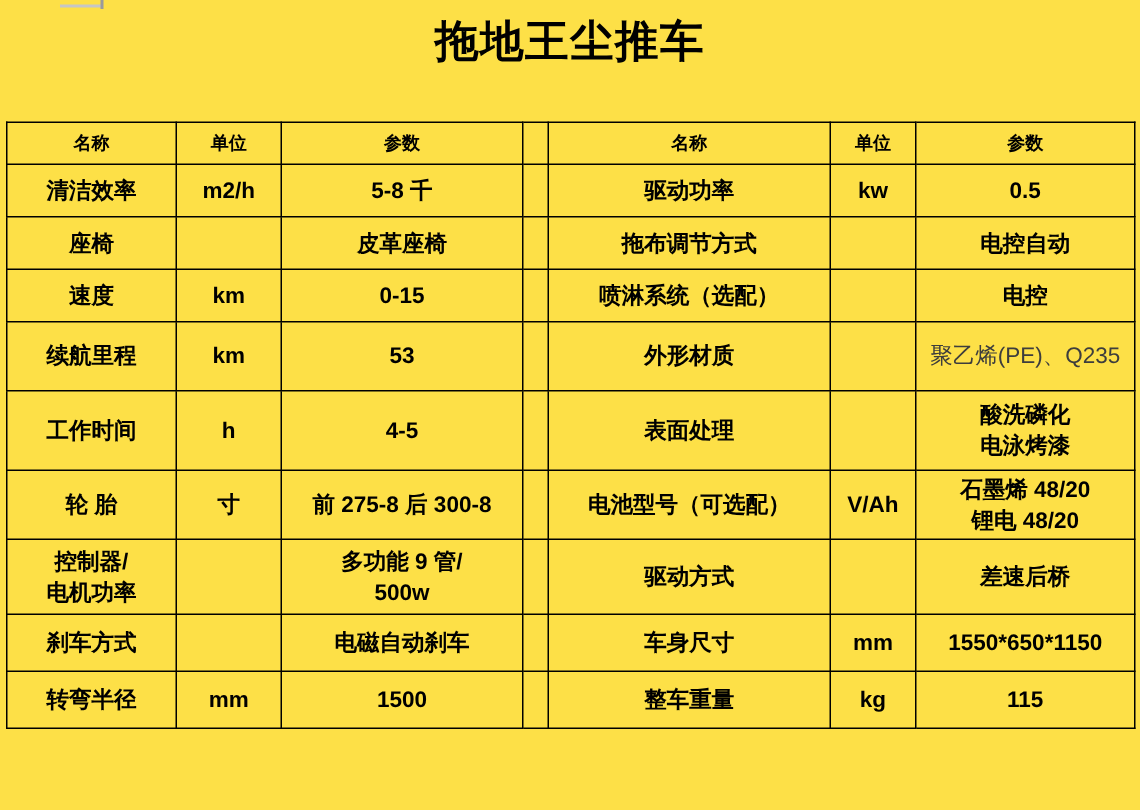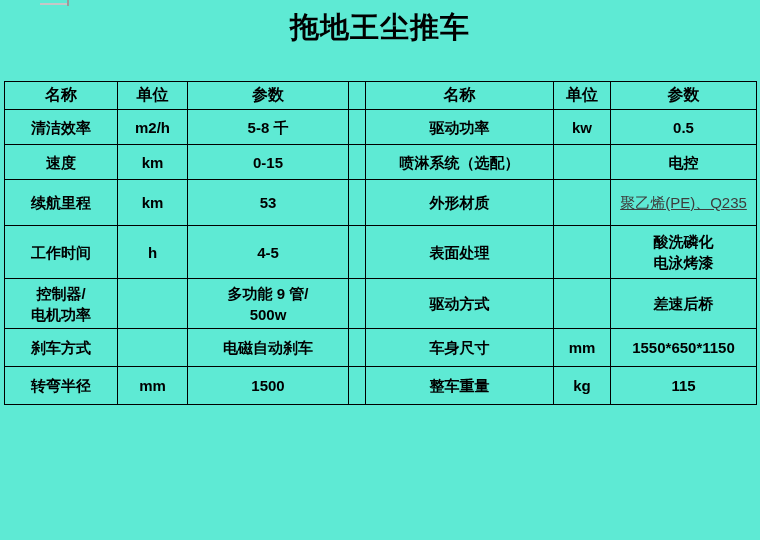--- a/index.html
+++ b/index.html
@@ -6,21 +6,21 @@
     --border-color:#000;
     --text-color:#000;
     --light-text:#3d3d3d;
     --artifact-gray:#c6c6c6;
     --artifact-dark:#9a9a9a;
   }
   html,body{margin:0;padding:0;background:#fff;}
   .page{
     position:relative;
     width:760px;height:540px;
-    background:#5eead4;
+    background:#fde047;
     font-family:"Liberation Sans","DejaVu Sans",sans-serif;
     overflow:hidden;
   }
   .crop-artifact{
     position:absolute;left:40px;top:3px;width:28px;height:2px;
     background:var(--artifact-gray);
   }
   .crop-artifact::after{
     content:"";position:absolute;right:-1px;top:-3px;width:2px;height:6px;
     background:var(--artifact-dark);
@@ -40,22 +40,22 @@
   .spec-table th,.spec-table td{
     border:1.5px solid var(--border-color);
     text-align:center;vertical-align:middle;
     font-size:15px;font-weight:bold;color:var(--text-color);
     padding:1px 2px;
     white-space:pre-line;
     line-height:1.4;
     overflow:hidden;
   }
   .spec-table thead tr{height:28px;}
-  .spec-table th{font-size:16px;}
-  .spec-table td.light{font-weight:normal;color:var(--light-text);text-decoration:underline;}
+  .spec-table th{font-size:12px;}
+  .spec-table td.light{font-weight:normal;color:var(--light-text);}
 </style>
 </head>
 <body>
 
 <div class="page">
 
   <div class="crop-artifact"></div>
 
   <h1 class="title">拖地王尘推车</h1>
 
@@ -84,20 +84,29 @@
         <tr style="height: 35px;">
       <td>清洁效率</td>
       <td>m2/h</td>
       <td>5-8 千</td>
       <td></td>
       <td>驱动功率</td>
       <td>kw</td>
       <td>0.5</td>
     </tr>
         <tr style="height: 35px;">
+      <td>座椅</td>
+      <td></td>
+      <td>皮革座椅</td>
+      <td></td>
+      <td>拖布调节方式</td>
+      <td></td>
+      <td>电控自动</td>
+    </tr>
+        <tr style="height: 35px;">
       <td>速度</td>
       <td>km</td>
       <td>0-15</td>
       <td></td>
       <td>喷淋系统（选配）</td>
       <td></td>
       <td>电控</td>
     </tr>
         <tr style="height: 46px;">
       <td>续航里程</td>
@@ -110,20 +119,30 @@
     </tr>
         <tr style="height: 53px;">
       <td>工作时间</td>
       <td>h</td>
       <td>4-5</td>
       <td></td>
       <td>表面处理</td>
       <td></td>
       <td>酸洗磷化
 电泳烤漆</td>
+    </tr>
+        <tr style="height: 46px;">
+      <td>轮 胎</td>
+      <td>寸</td>
+      <td>前 275-8 后 300-8</td>
+      <td></td>
+      <td>电池型号（可选配）</td>
+      <td>V/Ah</td>
+      <td>石墨烯 48/20
+锂电 48/20</td>
     </tr>
         <tr style="height: 50px;">
       <td>控制器/
 电机功率</td>
       <td></td>
       <td>多功能 9 管/
 500w</td>
       <td></td>
       <td>驱动方式</td>
       <td></td>

